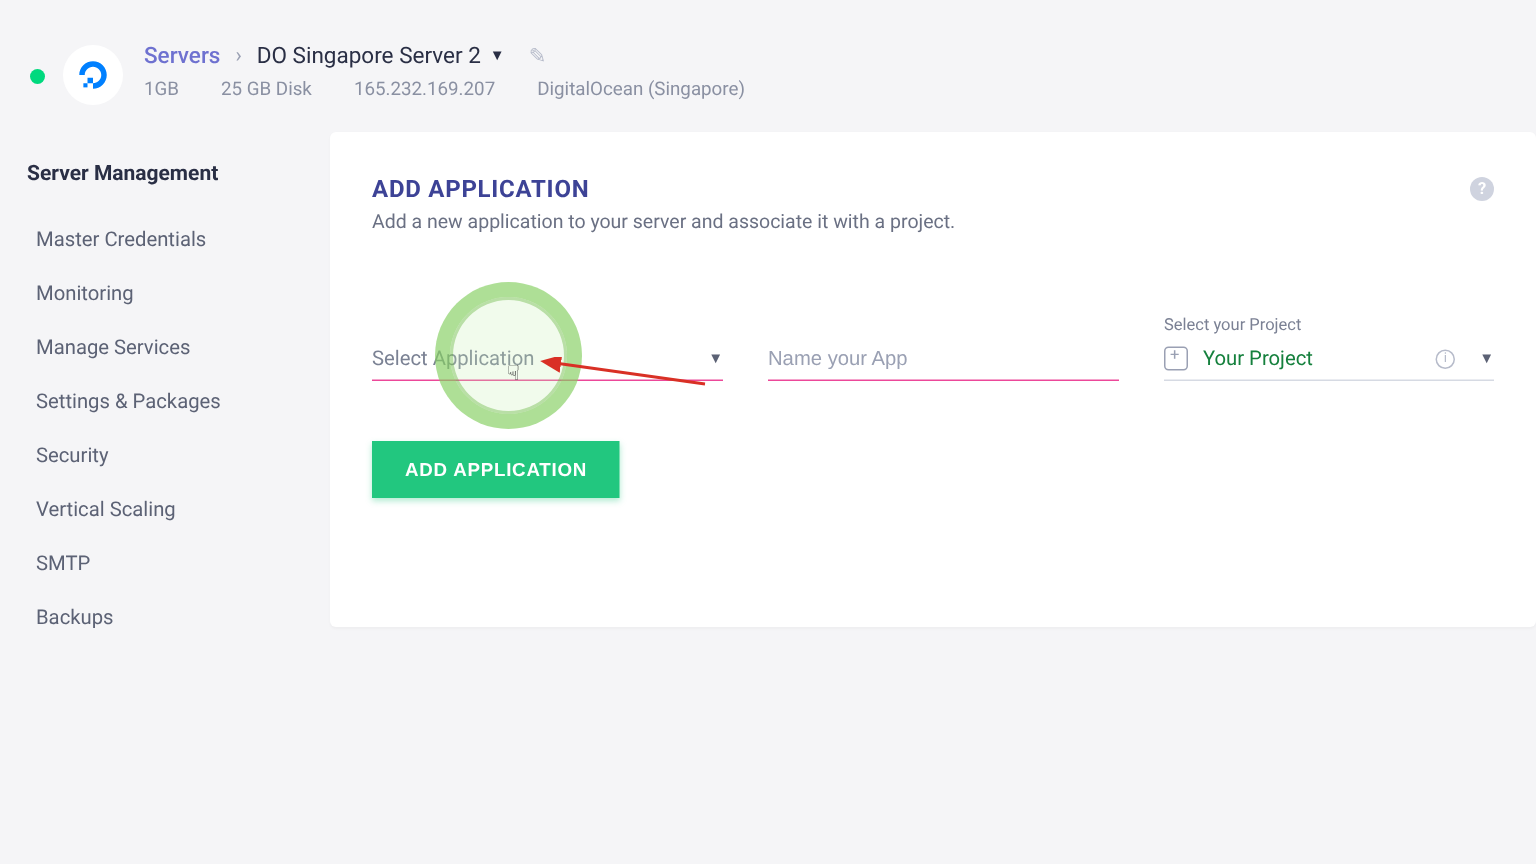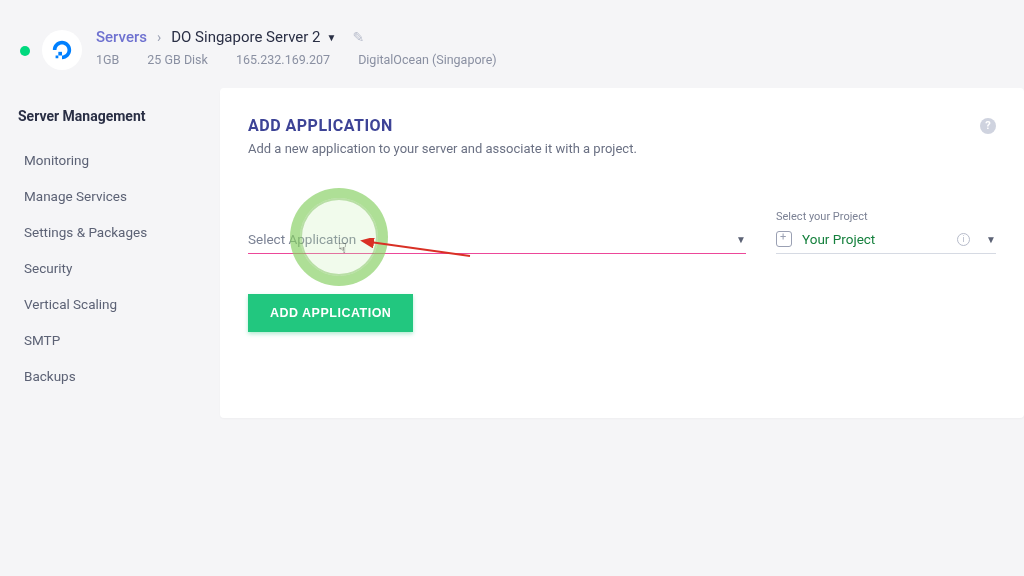--- a/index.html
+++ b/index.html
@@ -262,20 +262,21 @@
       <span>165.232.169.207</span>
       <span>DigitalOcean (Singapore)</span>
     </div>
   </div>
 </div>
 
 <div class="layout">
 
   <nav class="sidebar">
     <div class="sidebar-title">Server Management</div>
+    <div class="sidebar-item">Master Credentials</div>
     <div class="sidebar-item">Monitoring</div>
     <div class="sidebar-item">Manage Services</div>
     <div class="sidebar-item">Settings &amp; Packages</div>
     <div class="sidebar-item">Security</div>
     <div class="sidebar-item">Vertical Scaling</div>
     <div class="sidebar-item">SMTP</div>
     <div class="sidebar-item">Backups</div>
   </nav>
 
   <div class="card">
@@ -287,20 +288,23 @@
 
     <div class="form-row">
 
       <div class="field">
         <div class="select-field">
           <span class="select-placeholder">Select Application</span>
           <span class="caret-down">▼</span>
         </div>
       </div>
 
+      <div class="field">
+        <input class="field-input" type="text" placeholder="Name your App" style="">
+      </div>
 
       <div class="project-field">
         <span class="field-label-sm">Select your Project</span>
         <div class="project-row">
           <span class="project-icon"></span>
           <span class="project-name">Your Project</span>
           <span class="info-icon">i</span>
           <span class="caret-down" style="margin-left:6px;">▼</span>
         </div>
       </div>

